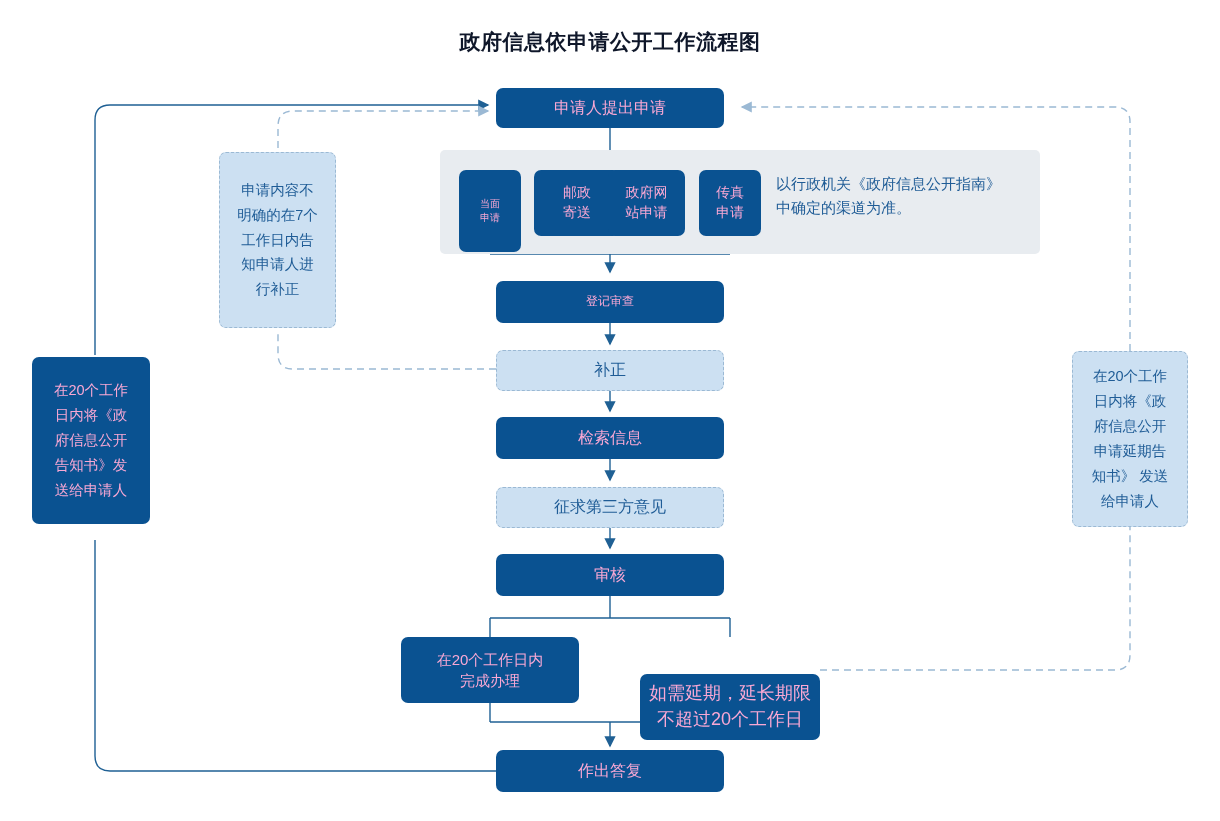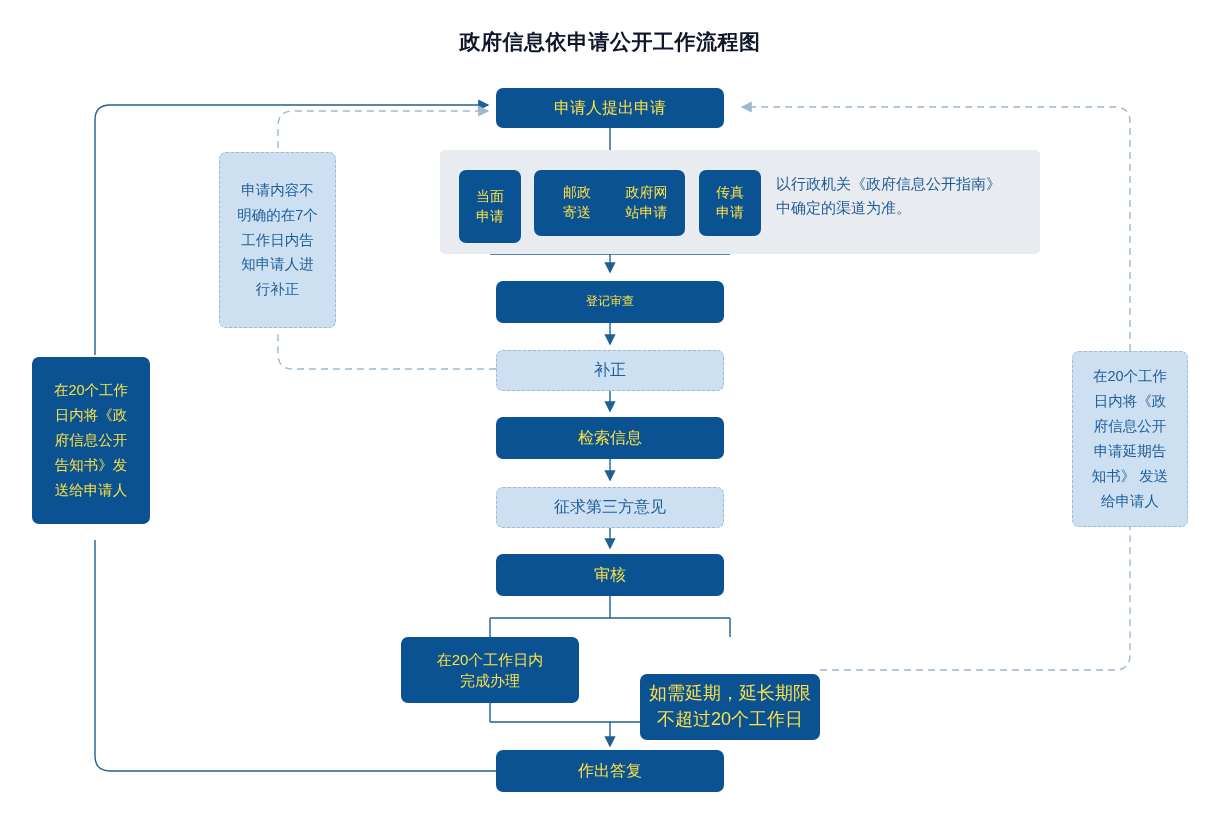--- a/index.html
+++ b/index.html
@@ -42,21 +42,21 @@
     display: flex;
     align-items: center;
     justify-content: center;
     text-align: center;
     border-radius: 7px;
     line-height: 1.42;
     white-space: pre-line;
   }
   .node.solid {
     background: #0a5291;
-    color: #fde047;
+    color: #f9a8d4;
   }
   .node.ghost {
     background: #cce0f2;
     color: #1f5c96;
     border: 1px dashed #9bb9d4;
   }
   .panel {
     position: absolute;
     background: #e8ecf0;
     border-radius: 5px;
@@ -133,21 +133,21 @@
       <path d="M1130,351 L1130,122 Q1130,107 1115,107 L742,107" marker-end="url(#arrowDash)"></path>
     </g>
   </svg>
 
   <div class="panel" style="left:440px; top:150px; width:600px; height:104px;"></div>
 
   <div class="node solid" style="left:496px; top:88px; width:228px; height:40px; font-size:16px;">
     <span>申请人提出申请</span>
   </div>
 
-  <div class="node solid" style="left:459px; top:170px; width:62px; height:73px; font-size:14px;">
+  <div class="node solid" style="left:459px; top:170px; width:62px; height:82px; font-size:10px;">
     <span>当面
 申请</span>
   </div>
 
   <div class="node solid" style="left:534px; top:170px; width:86px; height:66px; font-size:14px;">
     <span>邮政
 寄送</span>
   </div>
 
   <div class="node solid" style="left:608px; top:170px; width:77px; height:66px; font-size:14px;">

